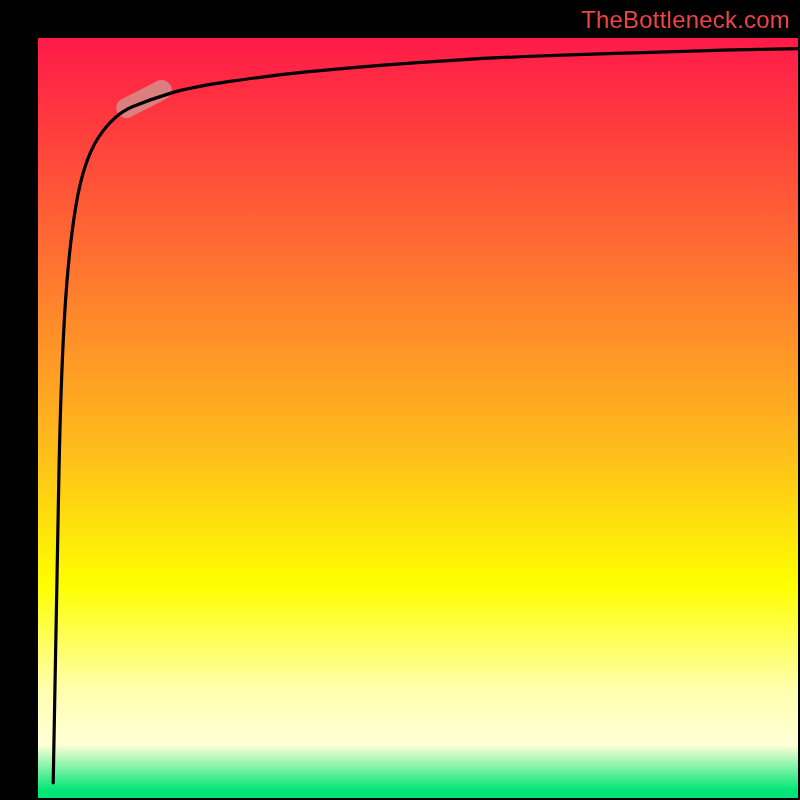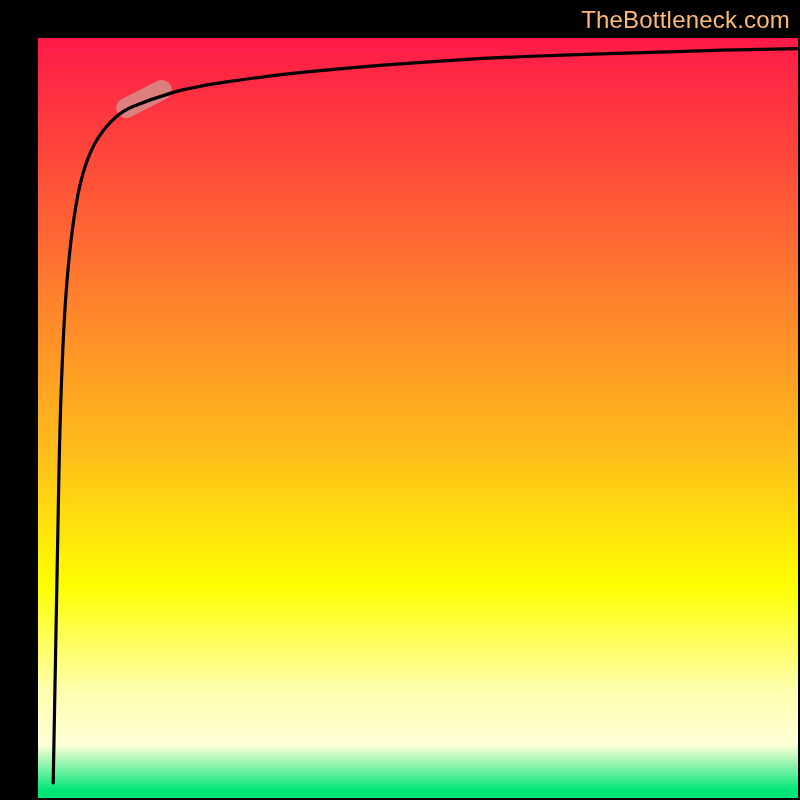--- a/index.html
+++ b/index.html
@@ -8,21 +8,21 @@
     width: 800px;
     height: 800px;
     background: #000;
     font-family: Arial, Helvetica, sans-serif;
   }
   .attribution {
     position: absolute;
     top: 6px;
     right: 10px;
     font-size: 24px;
-    color: #fdba74;
+    color: #ef4444;
     font-weight: 400;
     letter-spacing: 0.2px;
   }
   .plot-frame {
     position: absolute;
     left: 38px;
     top: 38px;
     width: 760px;
     height: 760px;
     background: #000;

